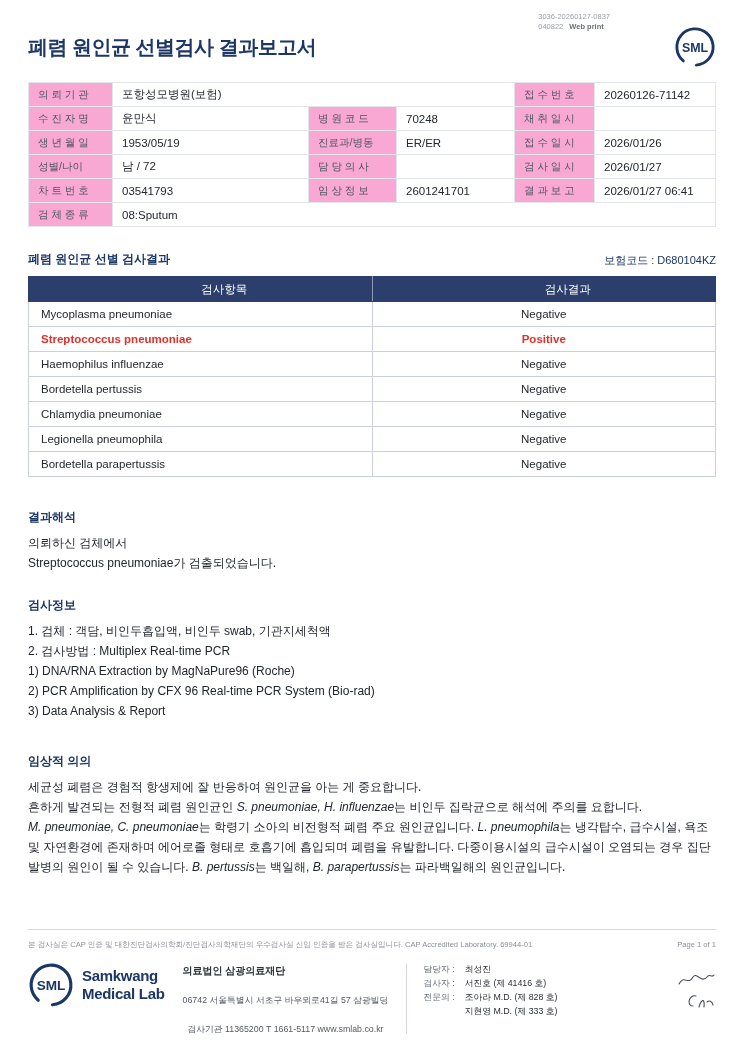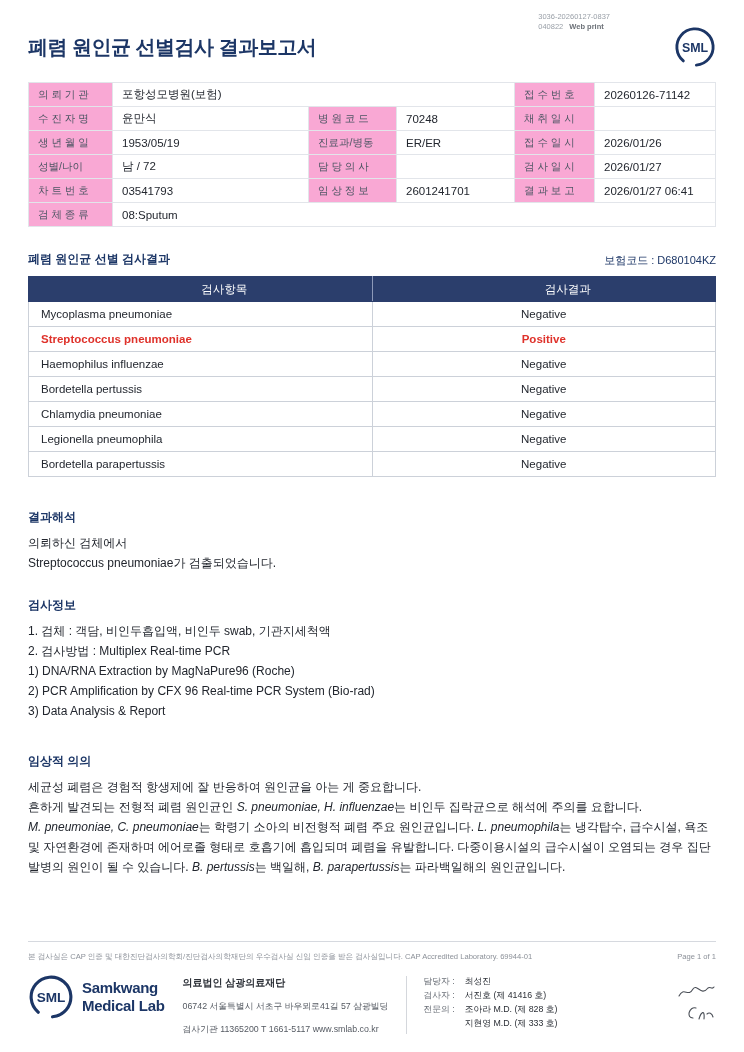--- a/index.html
+++ b/index.html
@@ -49,21 +49,21 @@
 
   
   .footer { margin-top:auto; }
   .cert-row { border-top:1px solid #d6d9df; padding-top:10px; display:flex; justify-content:space-between;
               font-size:7.6px; color:#8b9098; }
   .bottom-row { display:flex; align-items:flex-start; margin-top:12px; padding-bottom:16px; }
   .lab-brand { display:flex; align-items:center; gap:8px; }
   .lab-name { color:#1c3666; font-size:15px; line-height:18px; font-weight:600; letter-spacing:-0.3px; }
   .org-block { margin-left:18px; padding-top:2px; }
   .org-name { font-size:10px; font-weight:700; color:#2b2f36; }
-  .org-line { font-size:8.8px; color:#555a62; margin-top:11px; }
+  .org-line { font-size:8.8px; color:#555a62; margin-top:17px;text-align:center; }
   .v-div { width:1px; background:#d4d7dc; align-self:stretch; margin:2px 16px 2px 18px; }
   .staff-grid { display:grid; grid-template-columns:auto auto; column-gap:10px; row-gap:2px;
                 font-size:8.8px; padding-top:2px; }
   .staff-grid .s-lbl { color:#6a6f77; text-align:right; white-space:nowrap; }
   .staff-grid .s-val { color:#2b2f36; white-space:nowrap; }
   .sig-block { margin-left:auto; display:flex; flex-direction:column; align-items:flex-end; gap:1px; padding-top:10px; }
 </style>
 </head>
 <body>
 

